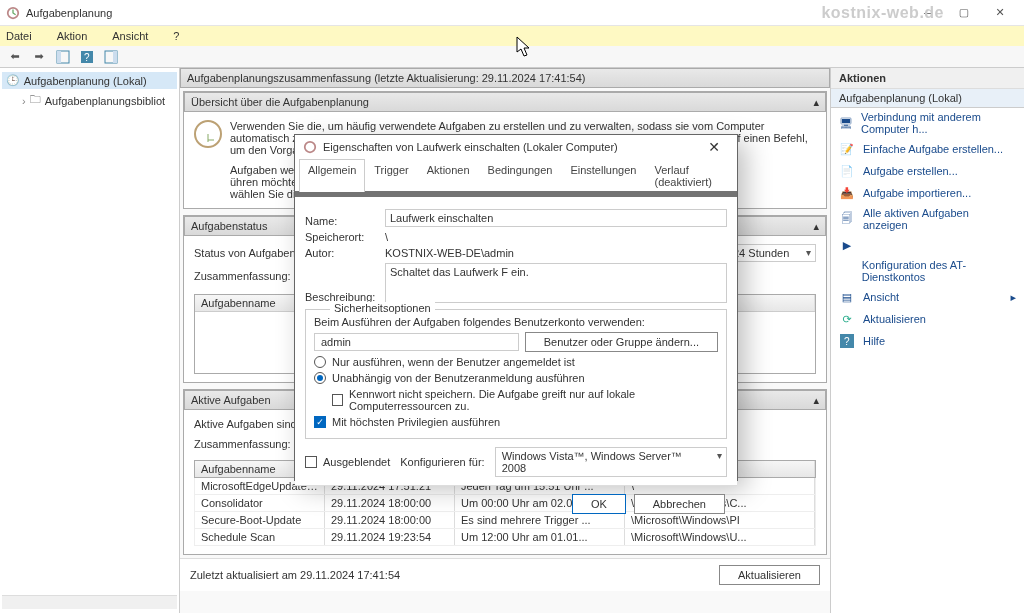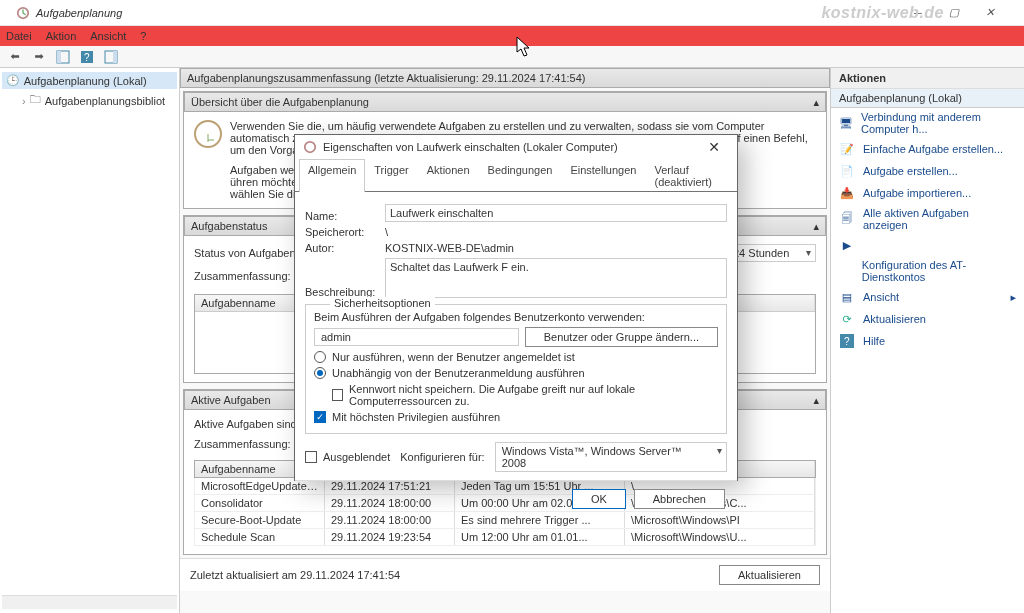--- a/index.html
+++ b/index.html
@@ -1,22 +1,22 @@
 <!DOCTYPE html>
 <html><head>
 <meta charset="utf-8">
 <style>
 * { box-sizing: border-box; font-family: "Segoe UI", Tahoma, sans-serif; }
 body { margin: 0; width: 1024px; height: 613px; background: #fff; font-size: 11px; color: #333; overflow: hidden; position: relative; }
-.titlebar { height: 26px; display: flex; align-items: center; padding: 0 16px; background: #fff; border-bottom: 1px solid #e5e5e5; font-style: italic; }
+.titlebar { height: 26px; display: flex; align-items: center; padding: 0 6px; background: #fff; border-bottom: 1px solid #e5e5e5; }
 .titlebar .icon { width: 14px; height: 14px; margin-right: 6px; }
 .titlebar .spacer { flex: 1; }
 .titlebar .watermark { font-size: 16px; color: #ccc; font-weight: 600; letter-spacing: 0.5px; position: absolute; right: 80px; top: 4px; }
 .titlebar .winbtn { width: 36px; height: 24px; display: flex; align-items: center; justify-content: center; color: #555; }
-.menubar { height: 20px; display: flex; align-items: center; padding: 0 6px; gap: 14px; background: #ef4444; }
+.menubar { height: 20px; display: flex; align-items: center; padding: 0 6px; gap: 25px; background: #fef9c3; }
 .toolbar { height: 22px; display: flex; align-items: center; padding: 0 4px; gap: 2px; border-bottom: 1px solid #ccc; background: #f7f7f7; }
 .toolbar .tbtn { width: 22px; height: 20px; display: flex; align-items: center; justify-content: center; color: #555; }
 .main { display: flex; height: calc(100% - 68px); }
 .tree { width: 180px; border-right: 1px solid #ccc; background: #fff; padding: 4px 2px; display: flex; flex-direction: column; }
 .tree-item { display: flex; align-items: center; gap: 4px; padding: 2px 4px; white-space: nowrap; overflow: hidden; }
 .tree-item.selected { background: #d6e8f7; }
 .tree-item.child { padding-left: 20px; }
 .tree-spacer { flex: 1; }
 .tree-slider { height: 14px; background: #f0f0f0; border-top: 1px solid #ddd; }
 .center { flex: 1; display: flex; flex-direction: column; background: #f9f9f9; position: relative; }
@@ -32,21 +32,21 @@
 .icon-clock { width: 28px; height: 28px; float: left; margin-right: 8px; border: 2px solid #bca174; border-radius: 50%; position: relative; }
 .icon-clock::before, .icon-clock::after { content:''; position:absolute; left:50%; top:50%; width:1px; height:8px; background:#8a6; transform-origin: bottom center; }
 .icon-clock::after { height:6px; transform: translateX(-50%) rotate(90deg); }
 .icon-clock::before { transform: translateX(-50%); }
 .field-row { display: flex; align-items: flex-end; gap: 8px; margin: 4px 0; }
 .field-label { width: 72px; }
 .dialog { position: absolute; left: 294px; top: 134px; width: 444px; height: 347px; background: #fdfdfd; border: 1px solid #666; box-shadow: 8px 8px 24px rgba(0,0,0,0.25); z-index: 100; }
 .dialog-title { height: 24px; display: flex; align-items: center; padding: 0 8px; background: #fff; }
 .dialog-title .icon { width: 14px; height: 14px; margin-right: 6px; }
 .dialog-title .close { margin-left: auto; width: 30px; text-align: center; font-size: 14px; }
-.tabs { display: flex; border-bottom: 1px solid #737373; padding: 0 4px; background: #fff; }
+.tabs { display: flex; border-bottom: 6px solid #737373; padding: 0 4px; background: #fff; }
 .tab { padding: 4px 8px; border: 1px solid transparent; border-bottom: none; margin-bottom: -1px; color: #444; }
 .tab.active { border-color: #ccc; background: #fff; }
 .tab-body { padding: 8px 10px; background: #fff; }
 .input-flat { border: 1px solid #ccc; padding: 2px 4px; background: #fff; }
 .groupbox { border: 1px solid #ccc; margin-top: 6px; padding: 6px 8px; position: relative; }
 .groupbox .legend { position: absolute; top: -8px; left: 24px; background: #fff; padding: 0 4px; font-size: 11px; }
 .radio-row, .check-row { display: flex; align-items: center; gap: 6px; margin: 4px 0; }
 .radio { width: 12px; height: 12px; border: 1px solid #555; border-radius: 50%; display: inline-flex; align-items: center; justify-content: center; }
 .radio.on::after { content:''; width:6px; height:6px; background:#0067c0; border-radius:50%; }
 .chk { width: 12px; height: 12px; border: 1px solid #555; display: inline-flex; align-items: center; justify-content: center; font-size: 9px; color: #fff; }

